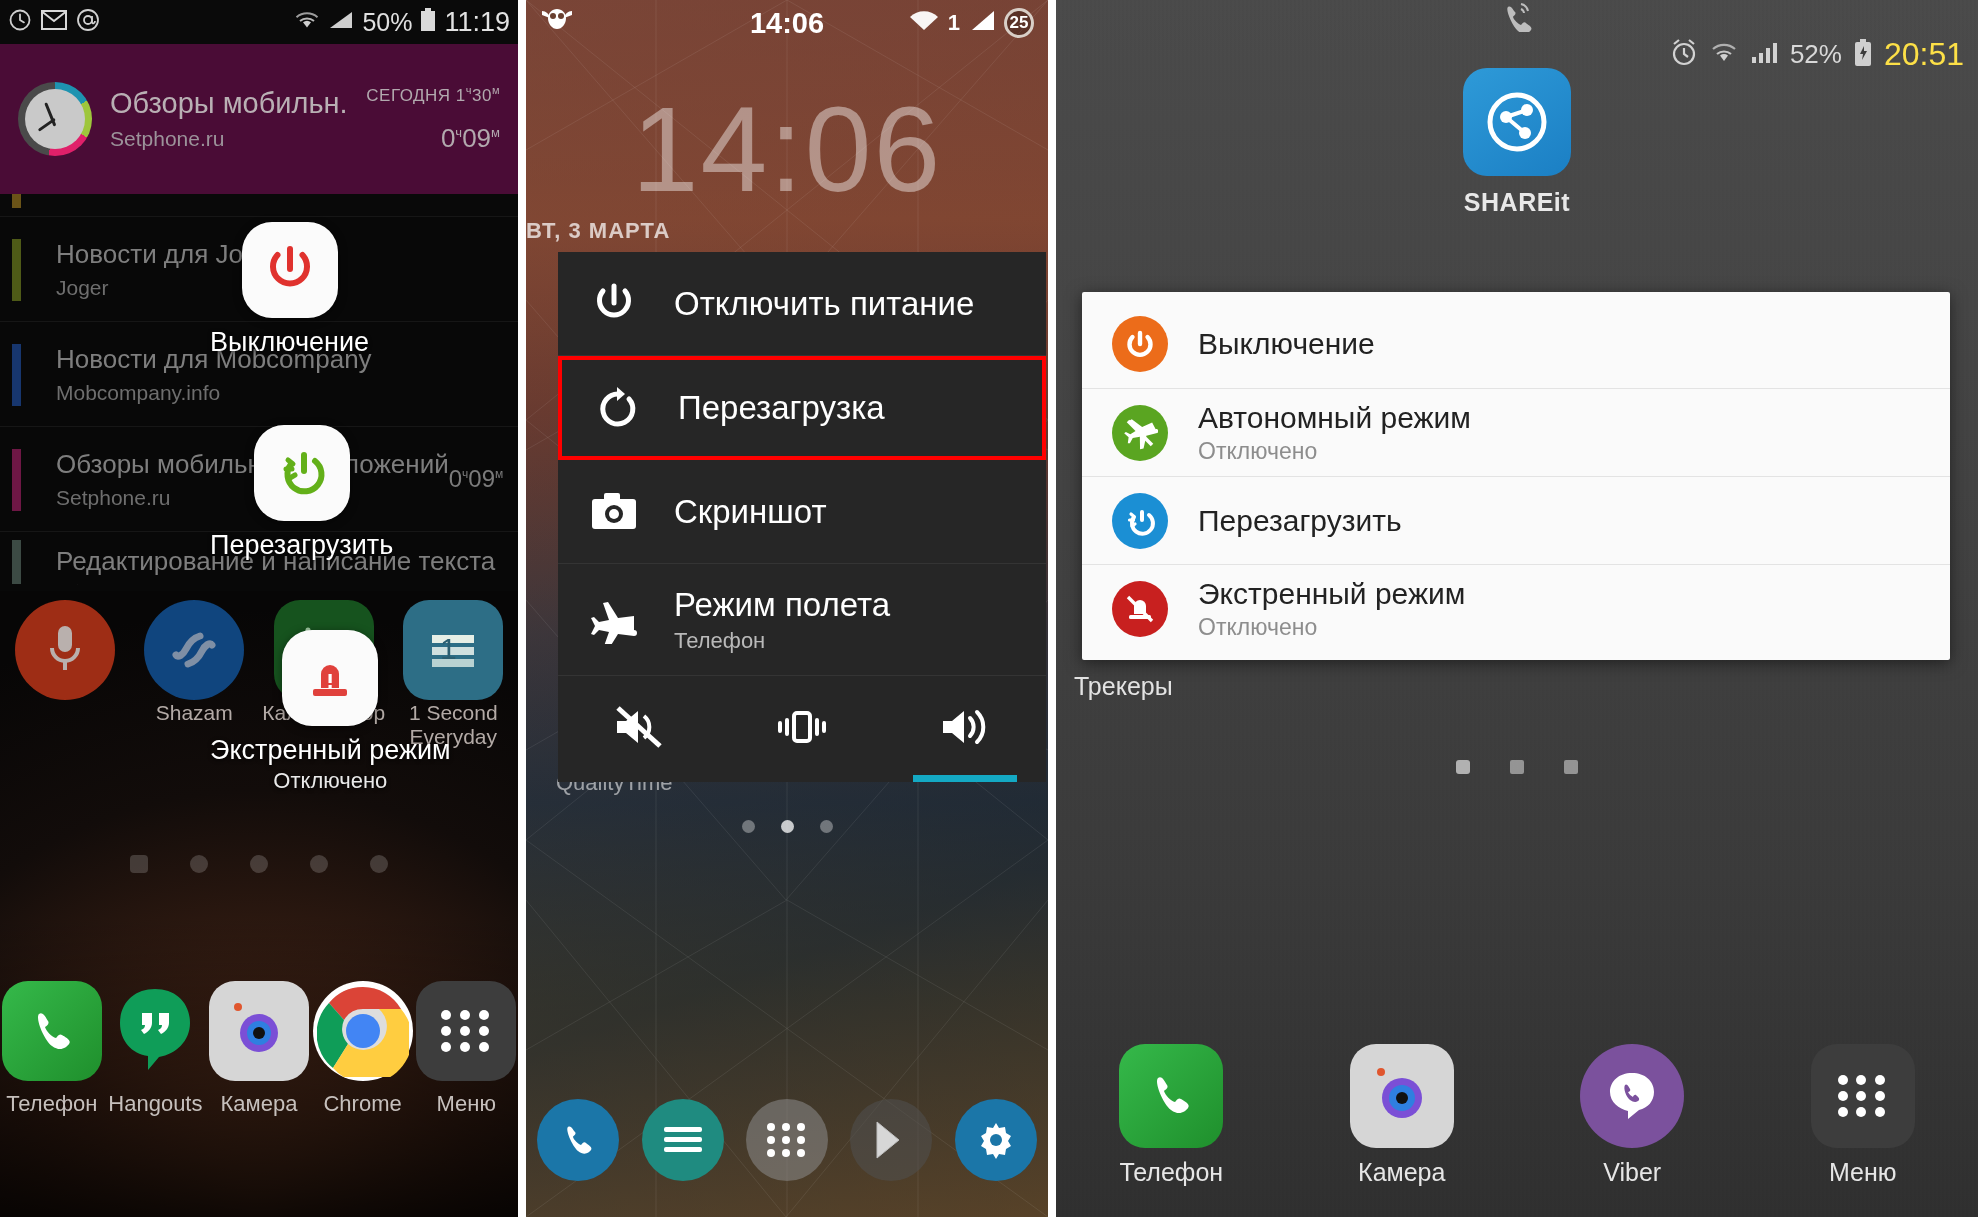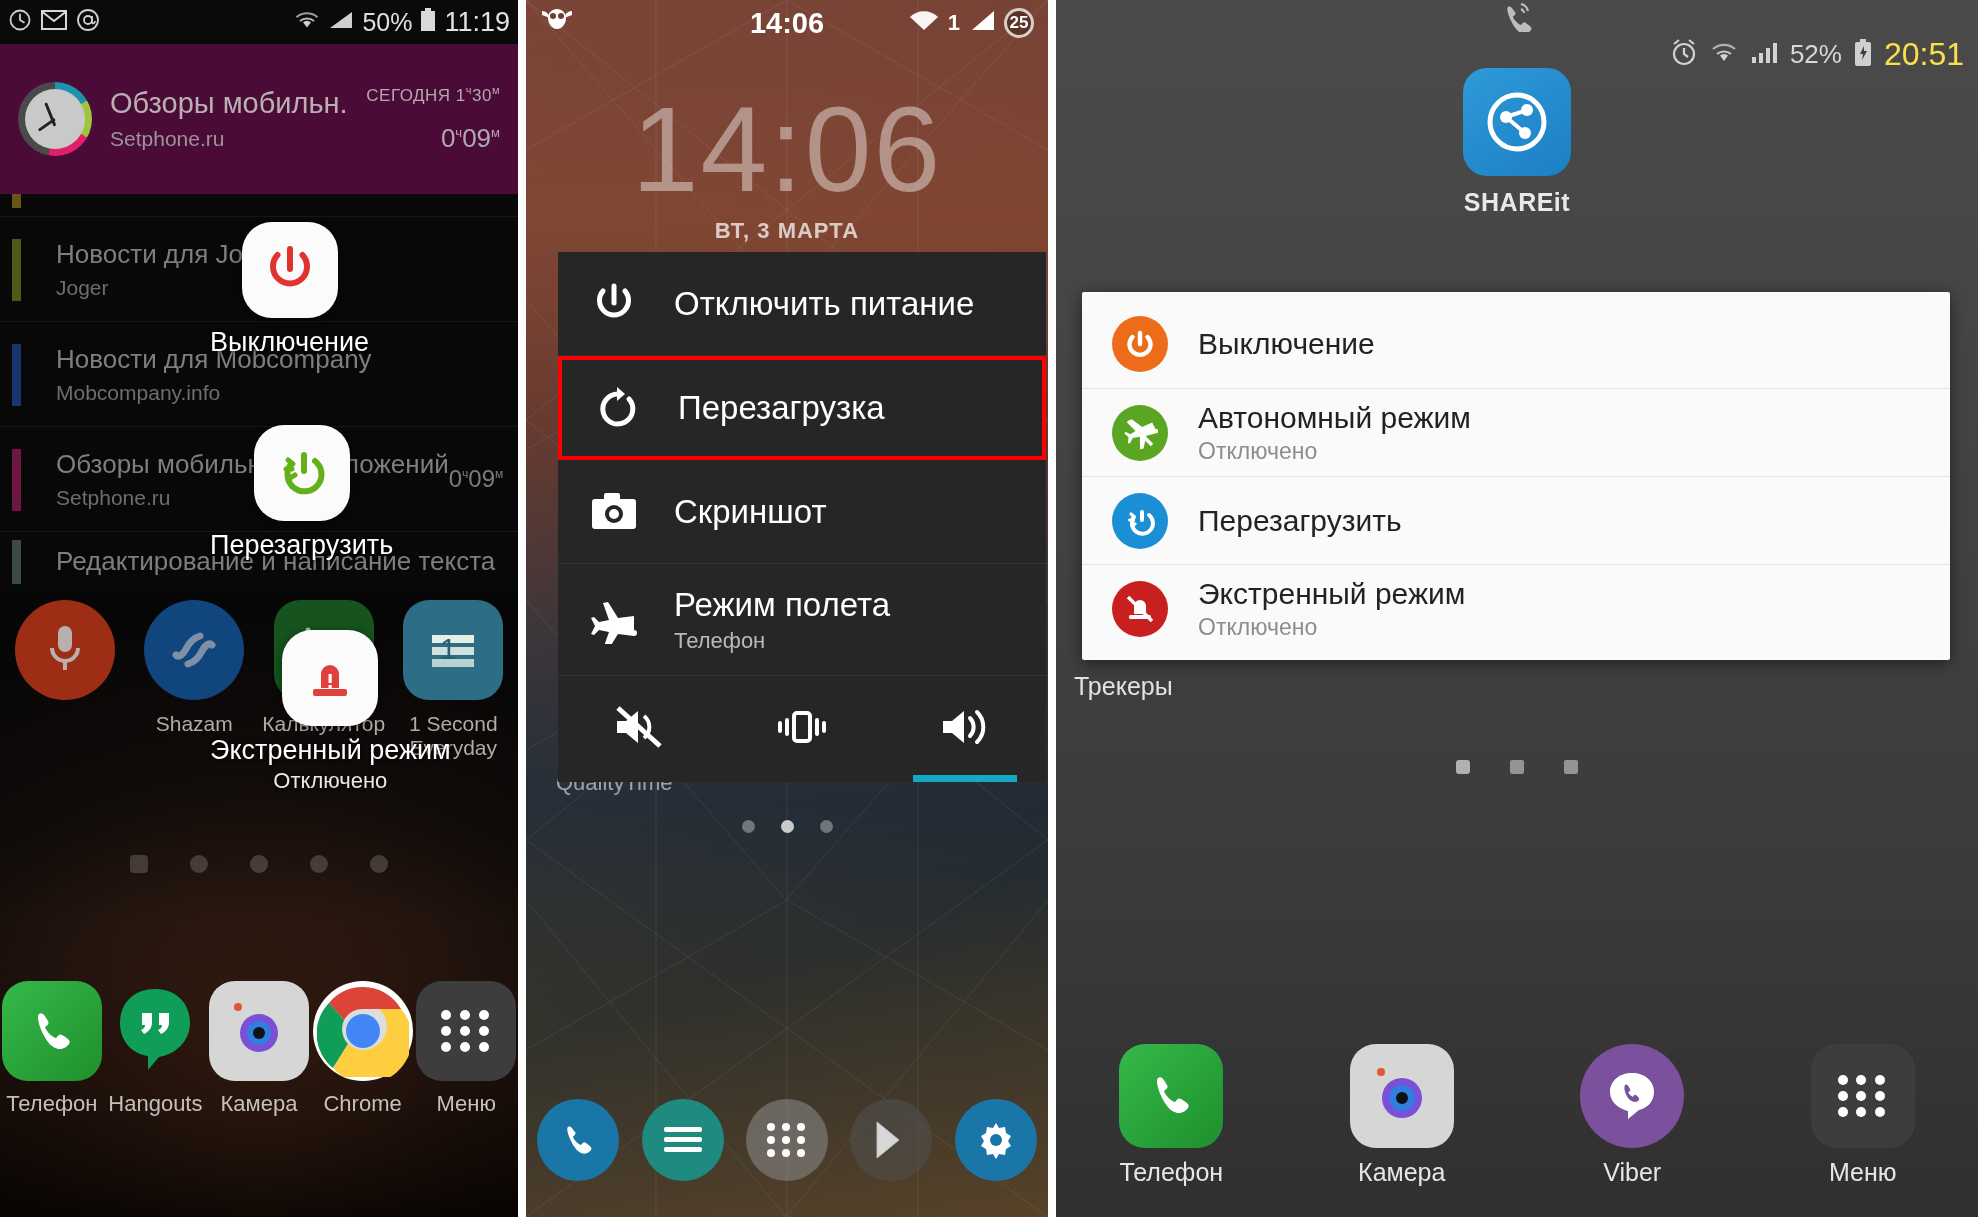--- a/index.html
+++ b/index.html
@@ -78,21 +78,21 @@
   .nr-sub { font-size: 21px; color:#6e6e6e; margin-top:6px; }
   .nr-time { margin-left:auto; padding-right:16px; font-size:24px; color:#7b7b7b; }
   .nr-time sup { font-size:12px; }
 
   .divider-strip { height: 22px; background: rgba(10,10,10,.9); position:relative; }
   .divider-strip .bar { position:absolute; left:12px; top:0px; width:9px; height:14px; background:#6b5418; }
 
   
   .p1-apps { position:absolute; left:0; right:0; top: 600px; display:flex; z-index: 6; }
   .p1-app { flex:1; text-align:center; }
-  .p1-app .lbl { font-size:21px; color:#b3aaa6; margin-top:12px; line-height:1.15; }
+  .p1-app .lbl { font-size:21px; color:#b3aaa6; margin-top:1px; line-height:1.15; }
   .ic-round { width: 100px; height:100px; border-radius:50%; margin:0 auto; display:flex;align-items:center;justify-content:center; }
   .ic-sq { width: 100px; height:100px; border-radius:26px; margin:0 auto; display:flex;align-items:center;justify-content:center; }
 
   
   .p1-dots { position:absolute; top: 855px; left:0; right:0; display:flex; justify-content:center; gap: 42px; z-index:5; }
   .p1-dots i { width: 18px; height:18px; border-radius:50%; background: rgba(255,255,255,.18); display:block; }
   .p1-dots i.home { border-radius:4px; }
 
   
   .p1-dock { position:absolute; left:0; right:0; bottom: 100px; display:flex; z-index:6; }
@@ -116,21 +116,21 @@
   .poly { position:absolute; inset:0; opacity:.35; }
   .statusbar2 { position:absolute; top:0; left:0; right:0; height: 46px; display:flex; align-items:center;
      padding: 0 14px; z-index: 12; color:#fff; }
   .sb2-clock { position:absolute; left:0; right:0; text-align:center; font-size: 29px; font-weight:700; color:#fff; }
   .sb2-right { margin-left:auto; display:flex; align-items:center; gap:8px; z-index:2; }
   .badge25 { width:30px;height:30px;border-radius:50%;border:3px solid #d9cfc7; color:#fff; font-size:17px;
      display:flex;align-items:center;justify-content:center; background: rgba(0,0,0,.25); font-weight:700;}
 
   .lock-clock { position:absolute; top: 80px; left:0; right:0; text-align:center;
      font-size: 120px; color: rgba(255,255,255,.42); font-weight: 300; letter-spacing: 2px; z-index: 5;}
-  .lock-date { position:absolute; top: 218px; left:0; right:0; text-align:center;
+  .lock-date { position:absolute; top: 218px; left:0; right:0; 
      font-size: 22px; font-weight:700; color: rgba(255,255,255,.72); letter-spacing:1px; z-index:5;}
 
   .pm { position:absolute; left: 32px; right: 2px; top: 252px; background:#262626; z-index: 14; }
   .pm-item { display:flex; align-items:center; gap: 34px; padding: 1px 30px; height: 104px;
      border-bottom: 1px solid #343434; }
   .pm-item.tall { height: 112px; align-items:center; }
   .pm-ic { width:52px; flex:0 0 52px; display:flex; align-items:center; justify-content:center; }
   .pm-lbl { color:#fff; font-size: 33px; }
   .pm-sub { color:#b9b9b9; font-size: 22px; margin-top: 4px; }
   .pm-hl { border: 4px solid #ff0000; text-align: center; }

